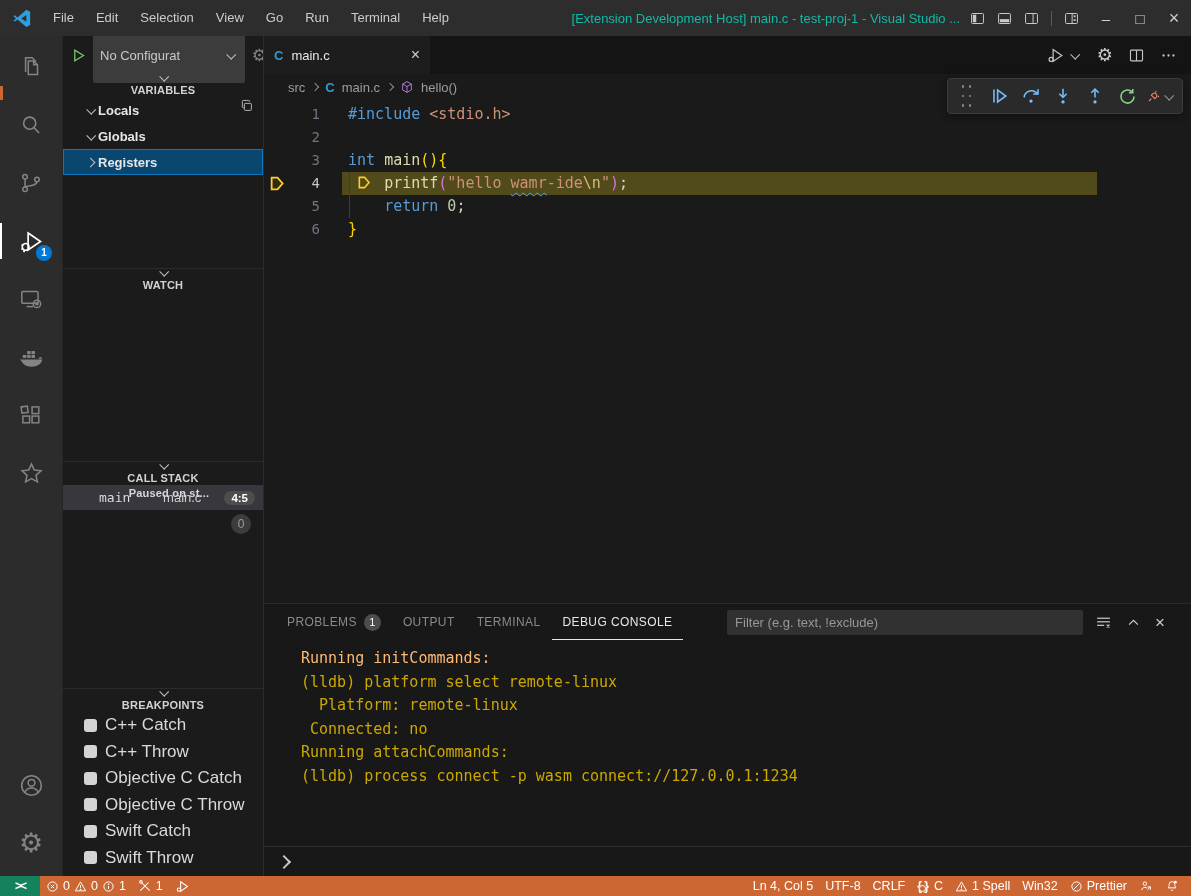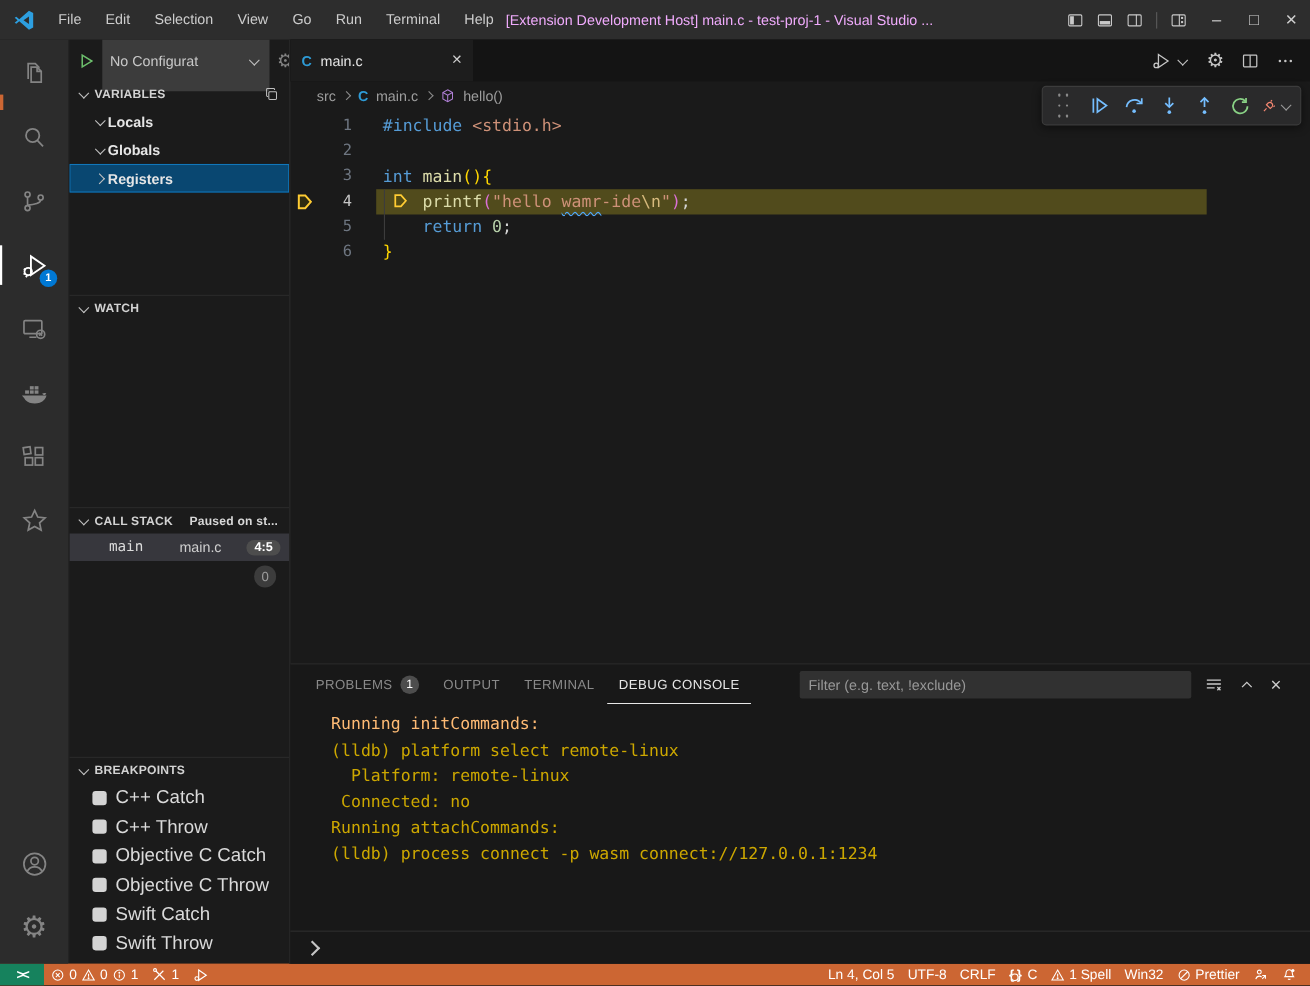--- a/index.html
+++ b/index.html
@@ -6,21 +6,21 @@
   body{width:1191px;height:896px;overflow:hidden;background:#1a1a1a;
        font-family:"Liberation Sans",sans-serif;color:#ccc;-webkit-font-smoothing:antialiased;}
   .window{width:1191px;height:896px;display:flex;flex-direction:column;}
   svg{display:block;}
 
   
   .titlebar{height:36px;background:#2d2d2d;display:flex;align-items:center;flex:none;position:relative;}
   .logo{margin:0 10px 0 12px;}
   .menu{display:flex;height:36px;}
   .menu-item{padding:0 11px;font-size:13px;line-height:36px;color:#cccccc;cursor:default;}
-  .title-text{flex:1;text-align:left;font-size:13px;color:#f0abfc;white-space:nowrap;overflow:hidden;}
+  .title-text{flex:1;text-align:right;font-size:13px;color:#14b8a6;white-space:nowrap;overflow:hidden;}
   .tb-icons{display:flex;align-items:center;gap:12px;padding:0 10px;}
   .tb-sep{width:1px;height:15px;background:#5a5a5a;}
   .win-controls{display:flex;height:36px;}
   .win-btn{width:34px;height:36px;display:flex;align-items:center;justify-content:center;font-size:15px;color:#d0d0d0;}
 
   
   .main{flex:1;display:flex;min-height:0;}
 
   
   .activitybar{width:62px;background:#2c2c2c;flex:none;display:flex;flex-direction:column;align-items:center;position:relative;padding-top:2px;}
@@ -33,21 +33,21 @@
   .gear-glyph{font-size:27px;color:#848484;line-height:1;}
   .edge-strip{position:absolute;left:0;width:3px;background:#cc6633;z-index:9;}
 
   
   .sidebar{width:200px;background:#1b1b1b;flex:none;display:flex;flex-direction:column;font-size:13px;overflow:hidden;border-left:1px solid #252525;}
   .debug-config-row{height:38px;display:flex;align-items:center;padding:0 4px 0 8px;gap:7px;flex:none;}
   .config-dropdown{flex:1;height:24px;background:#3c3c3c;border-radius:2px;display:flex;align-items:center;padding:16px 7px;color:#c8c8c8;font-size:13px;min-width:0;}
   .config-dropdown span{flex:1;white-space:nowrap;overflow:hidden;}
   .section{flex:none;border-top:1px solid #2b2b2b;overflow:hidden;position:relative;}
   .section.first{border-top:none;}
-  .section-header{height:23px;display:flex;align-items:center;padding:0 5px;gap:3px;font-weight:700;font-size:11px;color:#d2d2d2;letter-spacing:.2px;}
+  .section-header{height:23px;display:flex;align-items:center;padding:0 5px;gap:3px;font-weight:700;font-size:11px;color:#d2d2d2;letter-spacing:.2px;flex-direction:column;}
   .section-header .hdr-extra{margin-left:12px;font-size:11px;color:#d8d8d8;}
   .hdr-icon{margin-left:auto;margin-right:4px;color:#bdbdbd;}
   .chev{width:6px;height:6px;border-right:1.4px solid #c2c2c2;border-bottom:1.4px solid #c2c2c2;flex:none;margin:0 4px;}
   .chev.down{transform:rotate(45deg) translateY(-1px);}
   .chev.right{transform:rotate(-45deg);}
   .tree-row{height:26px;display:flex;align-items:center;padding-left:20px;color:#e6e6e6;font-weight:700;font-size:13px;}
   .tree-row.selected{background:#094771;box-shadow:inset 0 0 0 1px #1177bb;}
   .cs-row{height:25px;display:flex;align-items:center;background:#37373d;padding:0 8px 0 36px;}
   .cs-name{font-family:"DejaVu Sans Mono",monospace;font-size:13px;color:#dcdcdc;}
   .cs-file{margin-left:auto;color:#cfcfcf;font-size:13px;}

